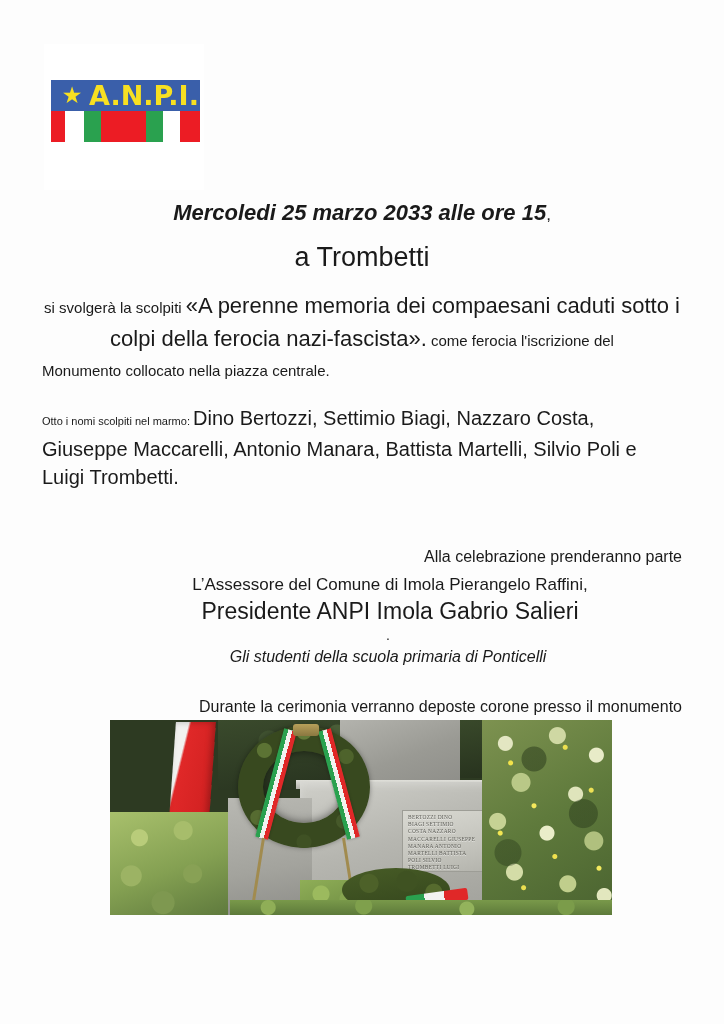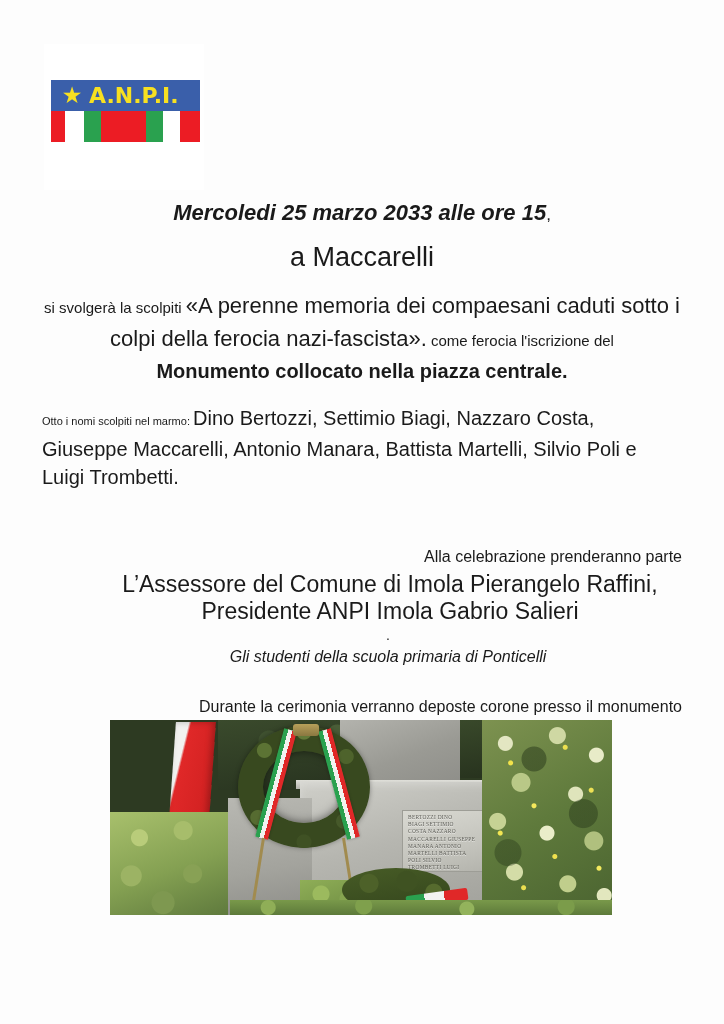--- a/index.html
+++ b/index.html
@@ -57,21 +57,21 @@
     font-size: 23px;
     line-height: 21px;
     text-align: center;
   }
   .logo-text {
     position: absolute;
     left: 38px;
     top: 2px;
     font-family: "DejaVu Sans", sans-serif;
     font-weight: bold;
-    font-size: 22px;
+    font-size: 27px;
     line-height: 28px;
     color: #f7e021;
     letter-spacing: 0px;
     white-space: nowrap;
   }
   .logo-flag {
     position: absolute;
     left: 0;
     top: 31px;
     width: 149px;
@@ -126,46 +126,44 @@
     text-align: center;
     font-size: 22px;
     line-height: 31px;
     margin: 0 0 4px 0;
   }
   .small-inline {
     font-size: 15px;
   }
 
   .para-monument {
-    text-align: center;
-    font-size: 20px;
+    font-size: 15px;
     line-height: 22px;
     margin: 0 0 22px 0;
-    font-weight: bold;
   }
 
   .para-names {
     text-align: left;
     font-size: 20px;
     line-height: 28px;
     margin: 0 0 54px 0;
   }
   .para-names .lead {
     font-size: 11px;
   }
 
   .para-part-intro {
     text-align: right;
     font-size: 16px;
     line-height: 24px;
     margin: 0 0 2px 0;
   }
   .para-part-a {
     text-align: center;
-    font-size: 23px;
+    font-size: 17px;
     line-height: 27px;
     margin: 0;
     padding-left: 56px;
   }
   .para-part-b {
     text-align: center;
     font-size: 23px;
     line-height: 27px;
     margin: 0 0 2px 0;
     padding-left: 56px;
@@ -427,21 +425,21 @@
         <div class="fl fl-w2"></div>
         <div class="fl fl-r3"></div>
       </div>
     </div>
   </div>
 
   <div class="content">
 
     <p class="line-date"><span>Mercoledi 25 marzo 2033 alle ore 15</span><span class="comma">,</span></p>
 
-    <p class="line-place">a Maccarelli</p>
+    <p class="line-place">a Trombetti</p>
 
     <p class="para-quote"><span class="small-inline">si svolgerà la scolpiti </span><span>«A perenne memoria dei compaesani caduti sotto i colpi della ferocia nazi-fascista».</span><span class="small-inline"> come ferocia l'iscrizione del</span></p>
 
     <p class="para-monument">Monumento collocato nella piazza centrale.</p>
 
     <p class="para-names"><span class="lead">Otto i nomi scolpiti nel marmo: </span><span>Dino Bertozzi, Settimio Biagi, Nazzaro Costa, Giuseppe Maccarelli, Antonio Manara, Battista Martelli, Silvio Poli e Luigi Trombetti.</span></p>
 
     <p class="para-part-intro">Alla celebrazione prenderanno parte</p>
     <p class="para-part-a">L’Assessore del Comune di Imola Pierangelo Raffini,</p>
     <p class="para-part-b">Presidente ANPI Imola Gabrio Salieri</p>

